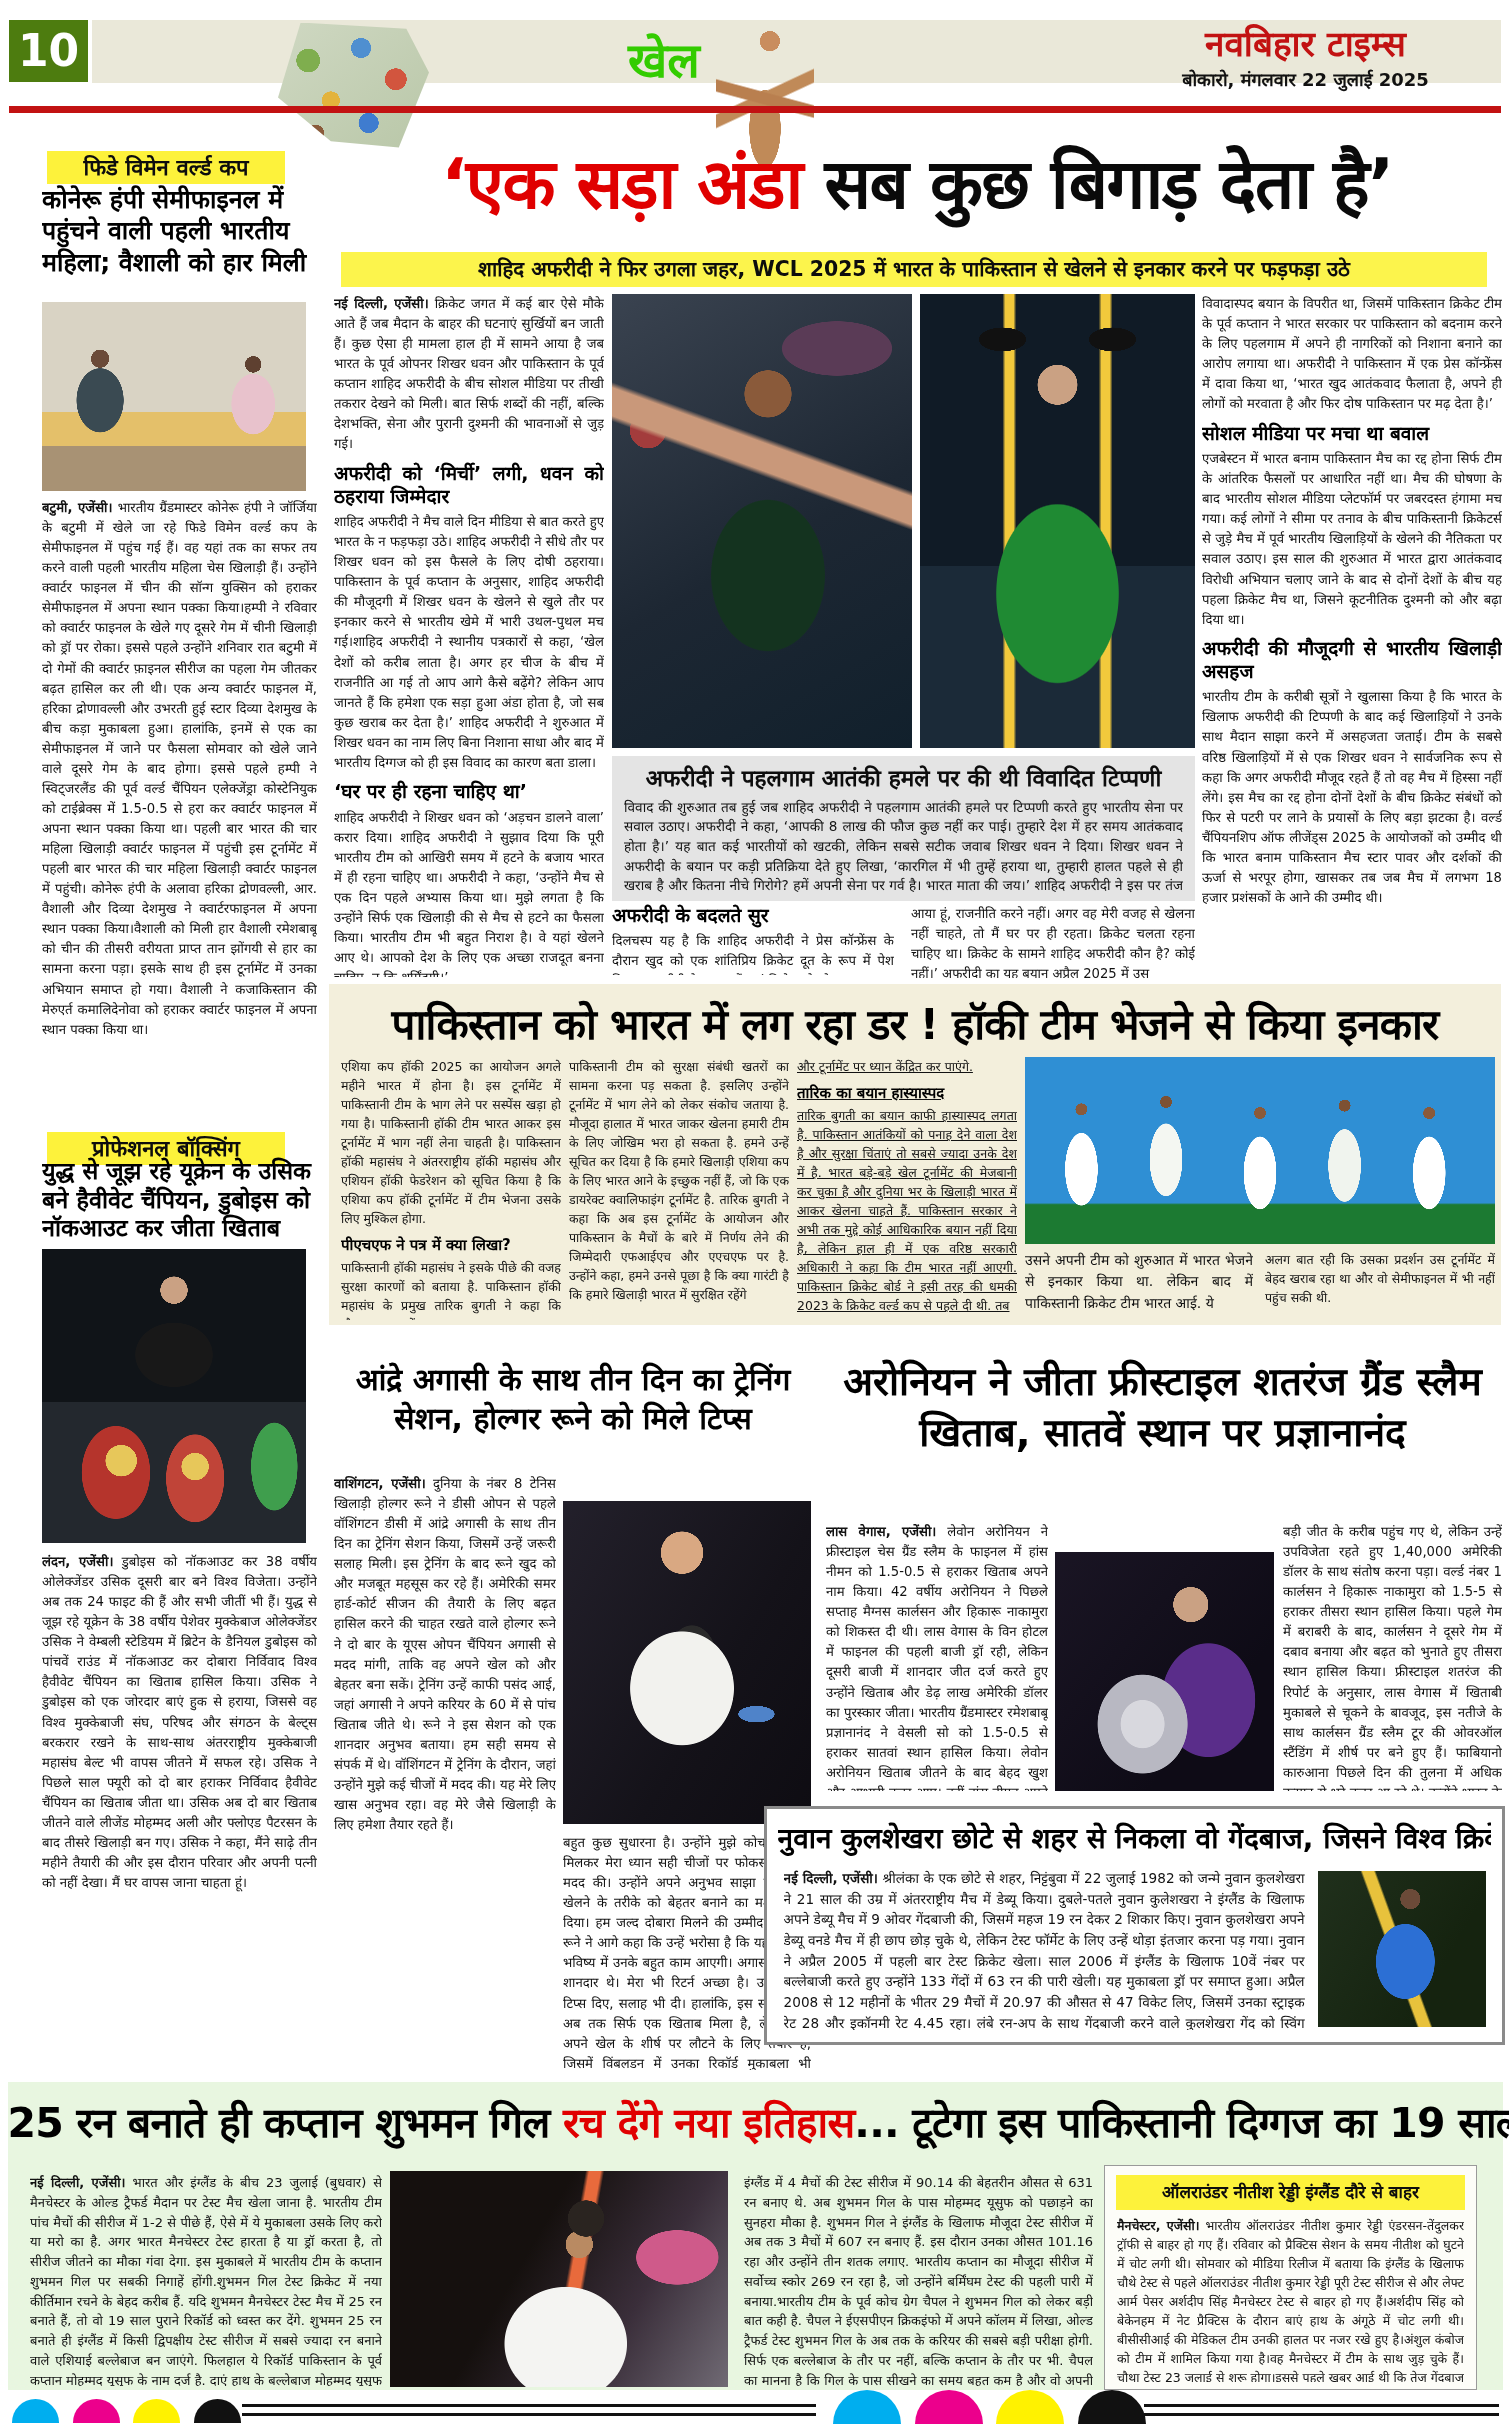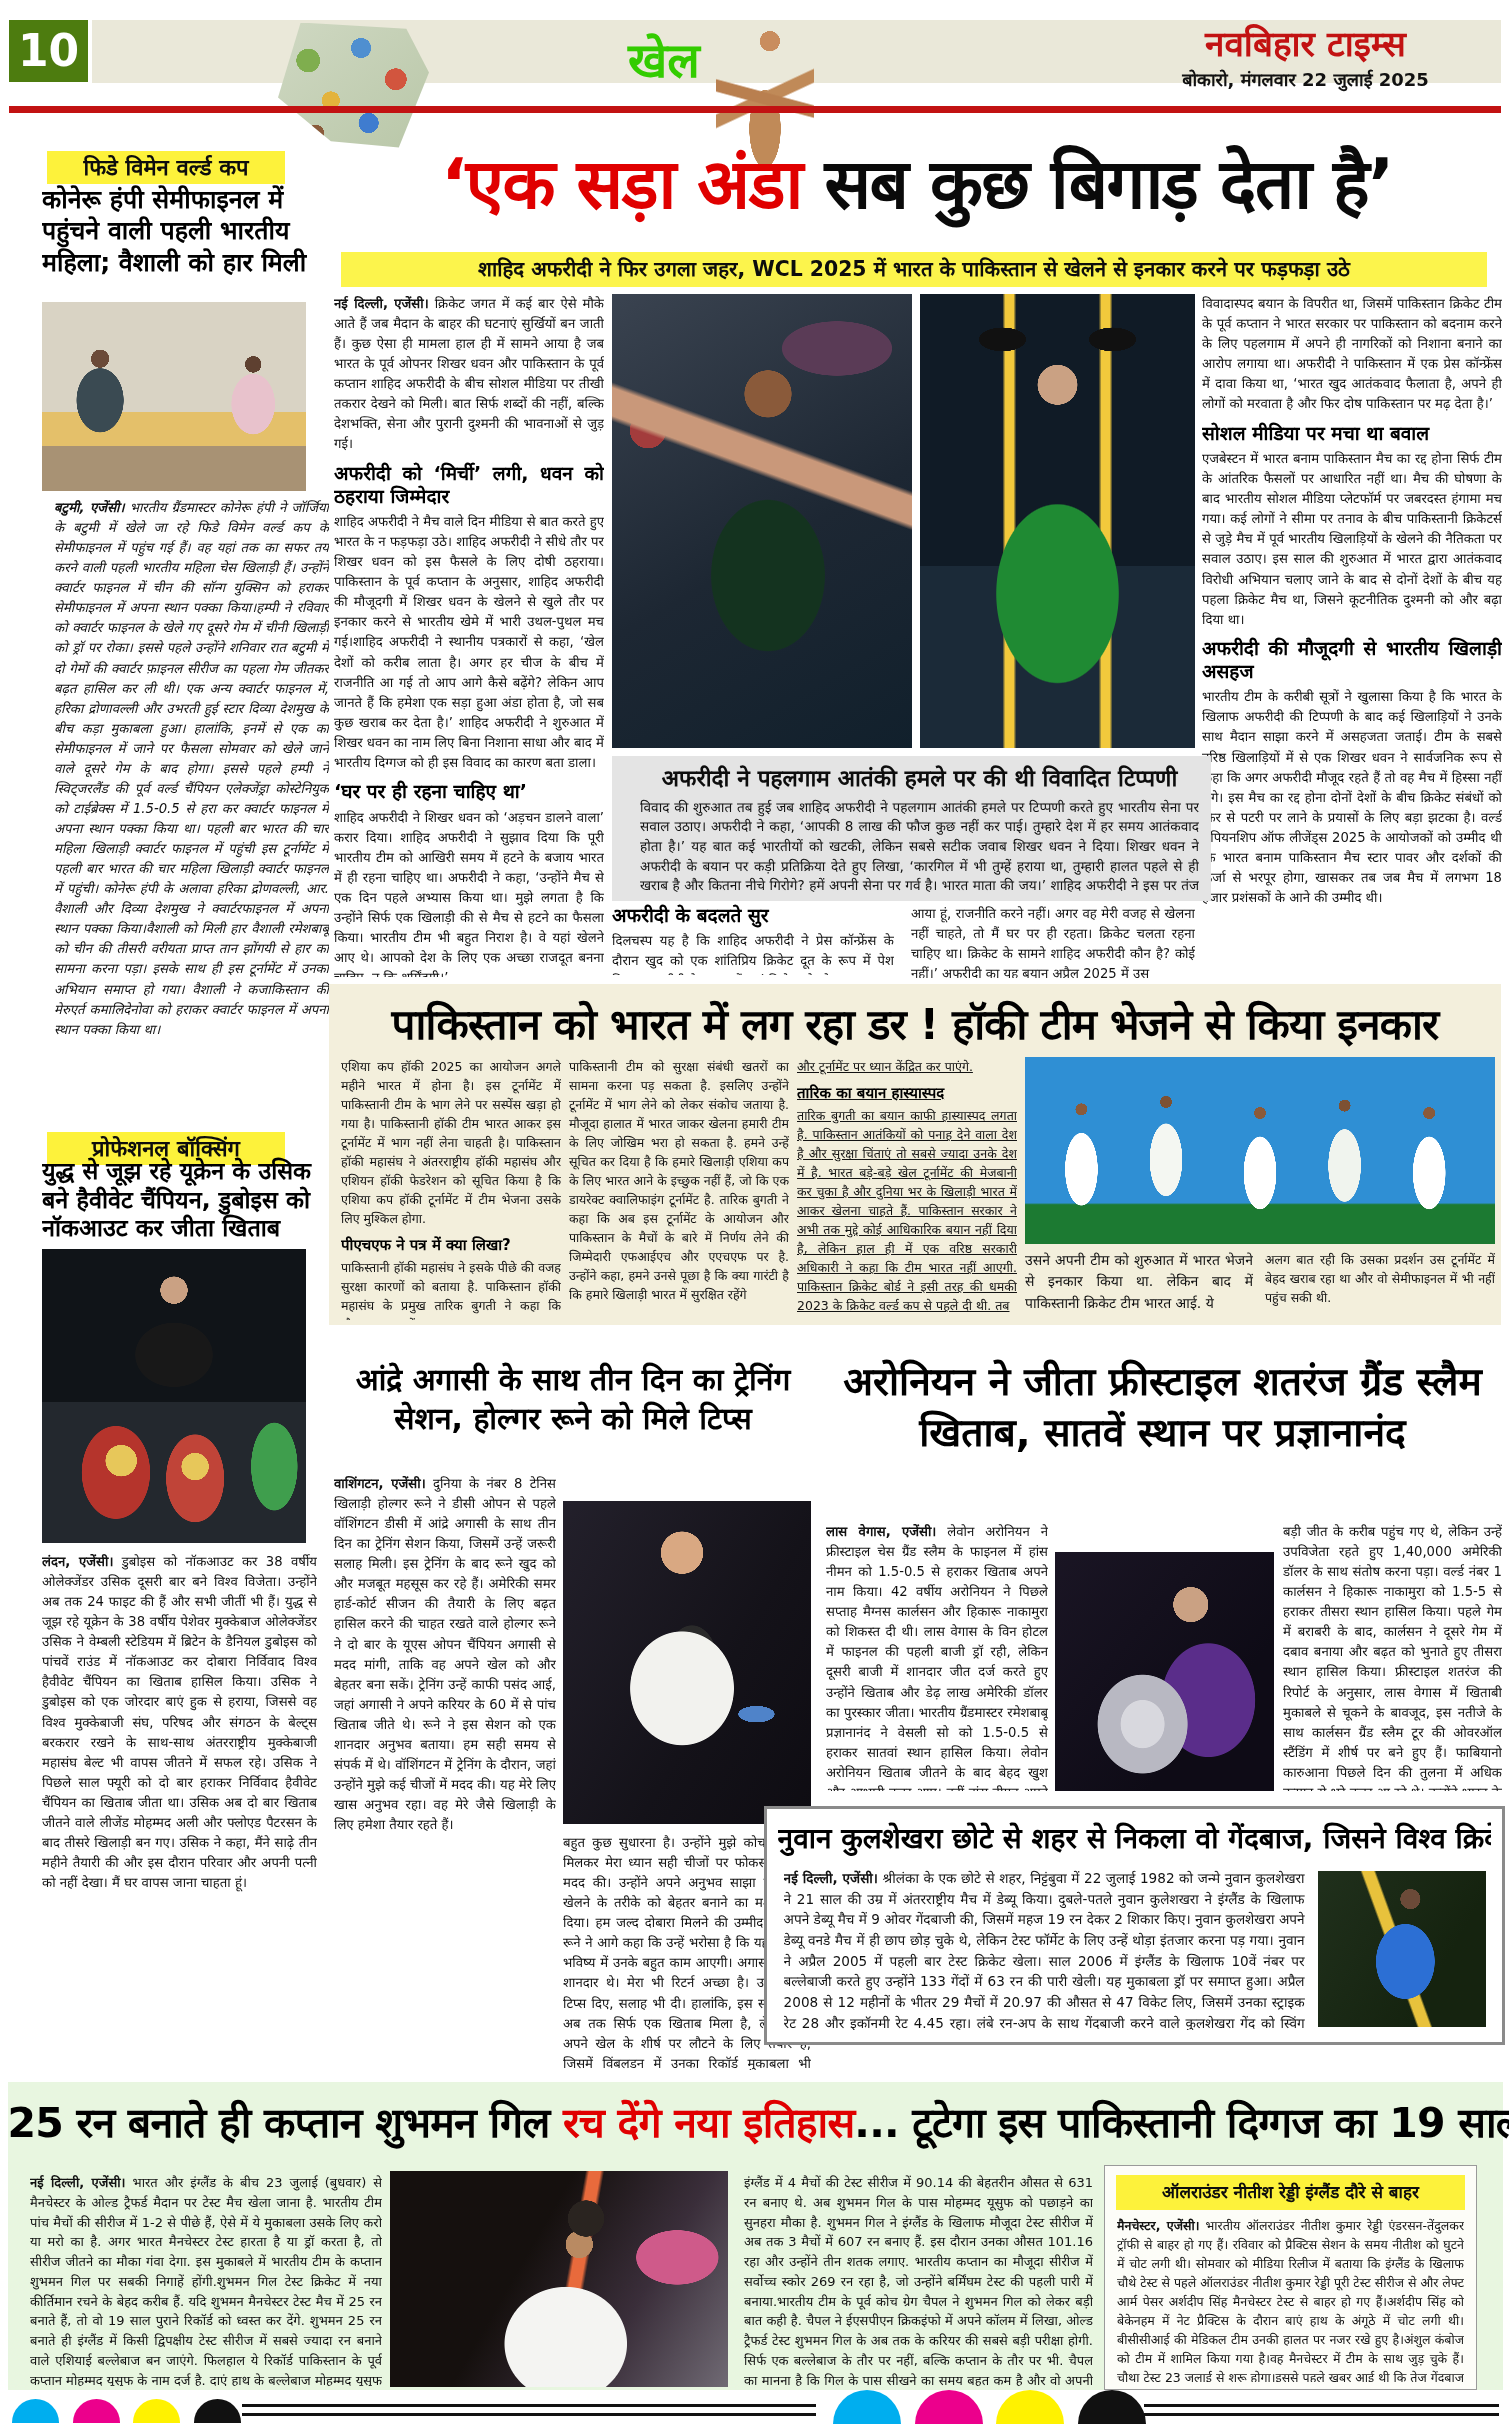--- a/index.html
+++ b/index.html
@@ -60,21 +60,21 @@
   <div class="abs hl" style="left:42px;top:184px;width:275px;height:106px;font-size:25px;line-height:1.25;overflow:hidden;">कोनेरू हंपी सेमीफाइनल में पहुंचने वाली पहली भारतीय महिला; वैशाली को हार मिली</div>
 
   <div class="ph" style="left:42px;top:302px;width:264px;height:189px;
               background:
                 radial-gradient(ellipse 39px 53px at 22% 52%, #3a4a52 0 60%, transparent 61%),
                 radial-gradient(circle 15px at 22% 30%, #6b4a38 0 60%, transparent 61%),
                 radial-gradient(ellipse 36px 50px at 80% 54%, #e8c2cc 0 60%, transparent 61%),
                 radial-gradient(circle 13.6px at 80% 33%, #5e4030 0 60%, transparent 61%),
                 linear-gradient(#d9d3c4 0 58%, #e4c06a 58% 76%, #a89274 76% 100%);"></div>
 
-  <div class="abs bt" style="left:54px;top:498px;width:275px;height:608px;font-style:italic;">
+  <div class="abs bt" style="left:42px;top:498px;width:275px;height:608px;">
     <b>बटुमी, एजेंसी।</b>
     <span>भारतीय ग्रैंडमास्टर कोनेरू हंपी ने जॉर्जिया के बटुमी में खेले जा रहे फिडे विमेन वर्ल्ड कप के सेमीफाइनल में पहुंच गई हैं। वह यहां तक का सफर तय करने वाली पहली भारतीय महिला चेस खिलाड़ी हैं। उन्होंने क्वार्टर फाइनल में चीन की सॉन्ग युक्सिन को हराकर सेमीफाइनल में अपना स्थान पक्का किया।हम्पी ने रविवार को क्वार्टर फाइनल के खेले गए दूसरे गेम में चीनी खिलाड़ी को ड्रॉ पर रोका। इससे पहले उन्होंने शनिवार रात बटुमी में दो गेमों की क्वार्टर फ़ाइनल सीरीज का पहला गेम जीतकर बढ़त हासिल कर ली थी। एक अन्य क्वार्टर फाइनल में, हरिका द्रोणावल्ली और उभरती हुई स्टार दिव्या देशमुख के बीच कड़ा मुकाबला हुआ। हालांकि, इनमें से एक का सेमीफाइनल में जाने पर फैसला सोमवार को खेले जाने वाले दूसरे गेम के बाद होगा। इससे पहले हम्पी ने स्विट्जरलैंड की पूर्व वर्ल्ड चैंपियन एलेक्जेंड्रा कोस्टेनियुक को टाईब्रेक्स में 1.5-0.5 से हरा कर क्वार्टर फाइनल में अपना स्थान पक्का किया था। पहली बार भारत की चार महिला खिलाड़ी क्वार्टर फाइनल में पहुंची इस टूर्नामेंट में पहली बार भारत की चार महिला खिलाड़ी क्वार्टर फाइनल में पहुंची। कोनेरू हंपी के अलावा हरिका द्रोणवल्ली, आर. वैशाली और दिव्या देशमुख ने क्वार्टरफाइनल में अपना स्थान पक्का किया।वैशाली को मिली हार वैशाली रमेशबाबू को चीन की तीसरी वरीयता प्राप्त तान झोंगयी से हार का सामना करना पड़ा। इसके साथ ही इस टूर्नामेंट में उनका अभियान समाप्त हो गया। वैशाली ने कजाकिस्तान की मेरुएर्त कमालिदेनोवा को हराकर क्वार्टर फाइनल में अपना स्थान पक्का किया था।</span>
   </div>
 
   <div class="abs kicker" style="left:47px;top:1116px;width:238px;height:33px;font-size:22px;line-height:33px;margin-top:16px;"><span>प्रोफेशनल बॉक्सिंग</span></div>
 
   <div class="abs hl" style="left:42px;top:1157px;width:275px;height:88px;font-size:23.4px;line-height:1.22;overflow:hidden;">युद्ध से जूझ रहे यूक्रेन के उसिक बने हैवीवेट चैंपियन, डुबोइस को नॉकआउट कर जीता खिताब</div>
 
   <div class="ph" style="left:42px;top:1249px;width:264px;height:294px;
               background:
@@ -128,21 +128,21 @@
                 linear-gradient(#101b26 0 60%,#1b2a38 60% 100%);"></div>
 
   <div class="abs bt" style="left:1202px;top:294px;width:300px;height:683px;">
     <p style="margin:0;">विवादास्पद बयान के विपरीत था, जिसमें पाकिस्तान क्रिकेट टीम के पूर्व कप्तान ने भारत सरकार पर पाकिस्तान को बदनाम करने के लिए पहलगाम में अपने ही नागरिकों को निशाना बनाने का आरोप लगाया था। अफरीदी ने पाकिस्तान में एक प्रेस कॉन्फ्रेंस में दावा किया था, ‘भारत खुद आतंकवाद फैलाता है, अपने ही लोगों को मरवाता है और फिर दोष पाकिस्तान पर मढ़ देता है।’</p>
     <div class="sub">सोशल मीडिया पर मचा था बवाल</div>
     <p style="margin:0;">एजबेस्टन में भारत बनाम पाकिस्तान मैच का रद्द होना सिर्फ टीम के आंतरिक फैसलों पर आधारित नहीं था। मैच की घोषणा के बाद भारतीय सोशल मीडिया प्लेटफॉर्म पर जबरदस्त हंगामा मच गया। कई लोगों ने सीमा पर तनाव के बीच पाकिस्तानी क्रिकेटर्स से जुड़े मैच में पूर्व भारतीय खिलाड़ियों के खेलने की नैतिकता पर सवाल उठाए। इस साल की शुरुआत में भारत द्वारा आतंकवाद विरोधी अभियान चलाए जाने के बाद से दोनों देशों के बीच यह पहला क्रिकेट मैच था, जिसने कूटनीतिक दुश्मनी को और बढ़ा दिया था।</p>
     <div class="sub">अफरीदी की मौजूदगी से भारतीय खिलाड़ी असहज</div>
     <p style="margin:0;">भारतीय टीम के करीबी सूत्रों ने खुलासा किया है कि भारत के खिलाफ अफरीदी की टिप्पणी के बाद कई खिलाड़ियों ने उनके साथ मैदान साझा करने में असहजता जताई। टीम के सबसे वरिष्ठ खिलाड़ियों में से एक शिखर धवन ने सार्वजनिक रूप से कहा कि अगर अफरीदी मौजूद रहते हैं तो वह मैच में हिस्सा नहीं लेंगे। इस मैच का रद्द होना दोनों देशों के बीच क्रिकेट संबंधों को फिर से पटरी पर लाने के प्रयासों के लिए बड़ा झटका है। वर्ल्ड चैंपियनशिप ऑफ लीजेंड्स 2025 के आयोजकों को उम्मीद थी कि भारत बनाम पाकिस्तान मैच स्टार पावर और दर्शकों की ऊर्जा से भरपूर होगा, खासकर तब जब मैच में लगभग 18 हजार प्रशंसकों के आने की उम्मीद थी।</p>
   </div>
 
-  <div class="abs" style="left:612px;top:756px;width:583px;height:145px;background:#e4e4e4;overflow:hidden;padding-left:16px;">
+  <div class="abs" style="left:612px;top:756px;width:583px;height:145px;background:#e4e4e4;overflow:hidden;">
     <div style="text-align:center;font-size:22.6px;font-weight:bold;margin:6px 7.5px 4.5px 7.5px;">अफरीदी ने पहलगाम आतंकी हमले पर की थी विवादित टिप्पणी</div>
     <div class="bt" style="margin:0 12px;font-size:13.6px;line-height:1.45;height:98px;">विवाद की शुरुआत तब हुई जब शाहिद अफरीदी ने पहलगाम आतंकी हमले पर टिप्पणी करते हुए भारतीय सेना पर सवाल उठाए। अफरीदी ने कहा, ‘आपकी 8 लाख की फौज कुछ नहीं कर पाई। तुम्हारे देश में हर समय आतंकवाद होता है।’ यह बात कई भारतीयों को खटकी, लेकिन सबसे सटीक जवाब शिखर धवन ने दिया। शिखर धवन ने अफरीदी के बयान पर कड़ी प्रतिक्रिया देते हुए लिखा, ‘कारगिल में भी तुम्हें हराया था, तुम्हारी हालत पहले से ही खराब है और कितना नीचे गिरोगे? हमें अपनी सेना पर गर्व है। भारत माता की जय।’ शाहिद अफरीदी ने इस पर तंज कसते हुए शिखर धवन को ‘चाय’ ऑफर की। अफरीदी ने एक्स (पूर्व में ट्विटर) पर लिखा, ‘छोड़ो जीत-हार को, आओ तुम्हें चाय पिलाता हूं शिखर।’ यह टिप्पणी विंग कमांडर अभिनंदन वर्धमान के 2019 में पकड़े जाने के बाद पाकिस्तान द्वारा ‘चाय पिलाने’ की घटना की ओर इशारा करती है, जिसे भारत में अपमानजनक माना गया था। विवाद यहीं नहीं रुका। वर्ल्ड चैंपियनशिप ऑफ लीजेंड्स 2025 में रविवार 20 जुलाई को भारत और पाकिस्तान के बीच बहुप्रतीक्षित मैच रद्द कर दिया गया। भारत के कई खिलाड़ियों ने कथित तौर पर इस प्रदर्शनी मैच से हटने का फैसला संवेदनशील कूटनीतिक मौकों पर, खासकर ऑपरेशन सिंदूर के बाद भारत के खिलाफ शाहिद अफरीदी की पिछली टिप्पणियों का हवाला देते हुए किया।</div>
   </div>
 
   <div class="abs" style="left:612px;top:904px;width:583px;height:74px;overflow:hidden;">
     <div class="abs" style="left:0;top:0;width:282px;height:74px;overflow:hidden;">
       <div class="sub" style="margin-top:0;">अफरीदी के बदलते सुर</div>
       <div class="bt" style="height:44px;">दिलचस्प यह है कि शाहिद अफरीदी ने प्रेस कॉन्फ्रेंस के दौरान खुद को एक शांतिप्रिय क्रिकेट दूत के रूप में पेश किया। अफरीदी ने कहा, ‘मैं यहां क्रिकेट खेलने</div>
     </div>
     <div class="abs bt" style="left:299px;top:0;width:284px;height:74px;">आया हूं, राजनीति करने नहीं। अगर वह मेरी वजह से खेलना नहीं चाहते, तो मैं घर पर ही रहता। क्रिकेट चलता रहना चाहिए था। क्रिकेट के सामने शाहिद अफरीदी कौन है? कोई नहीं।’ अफरीदी का यह बयान अप्रैल 2025 में उस</div>

